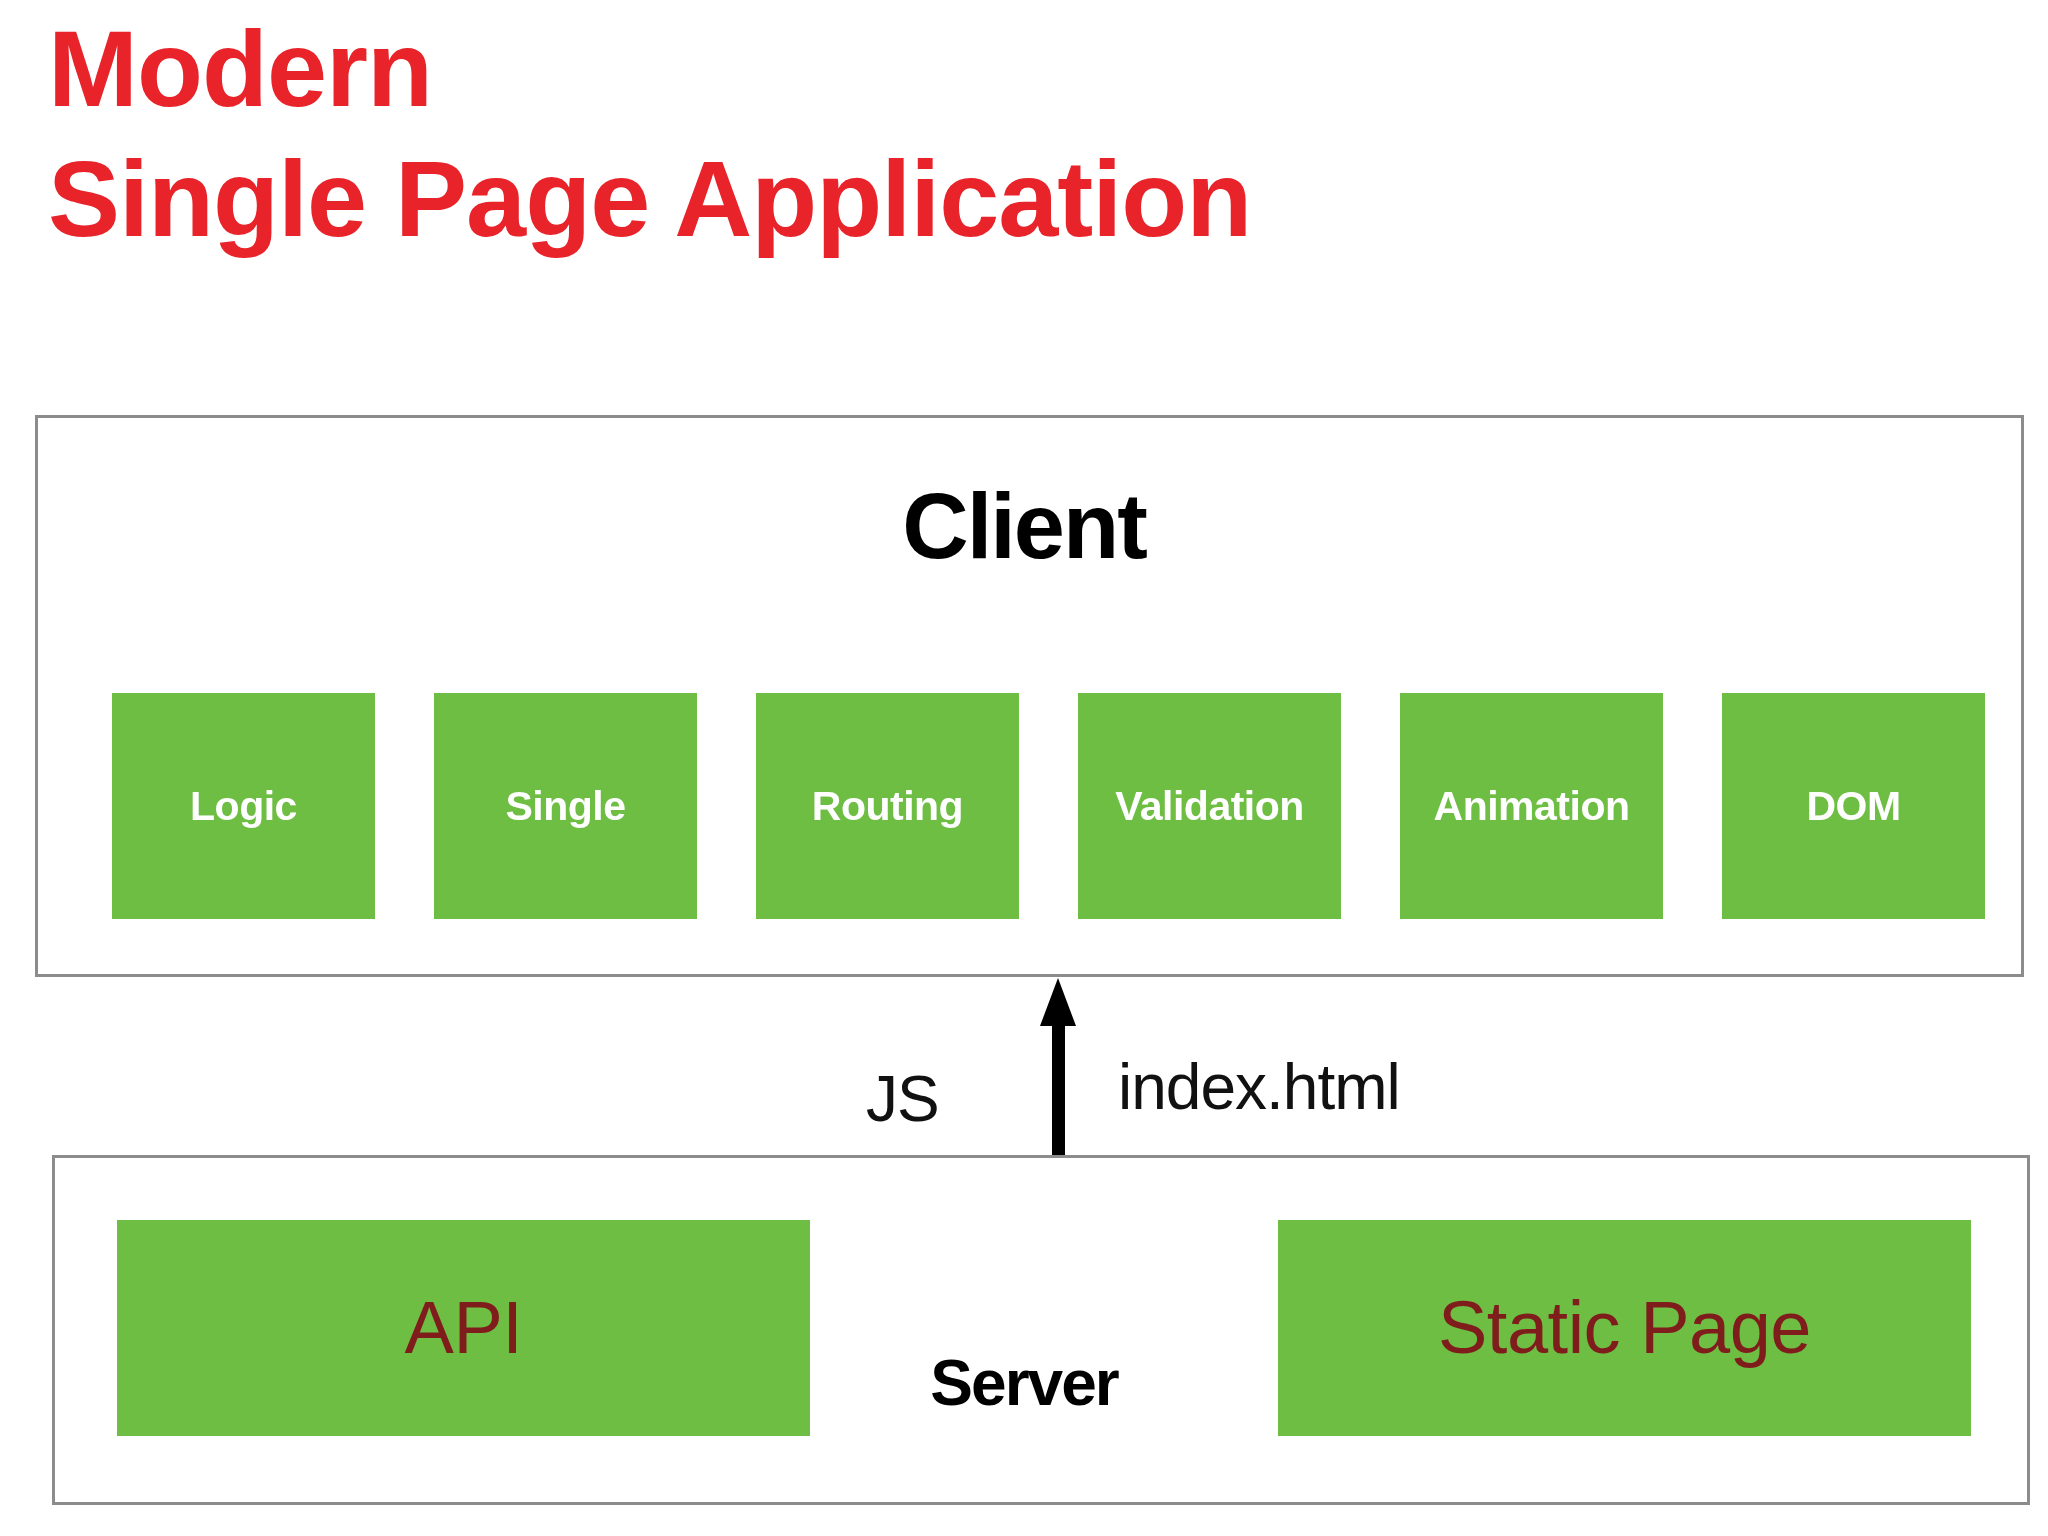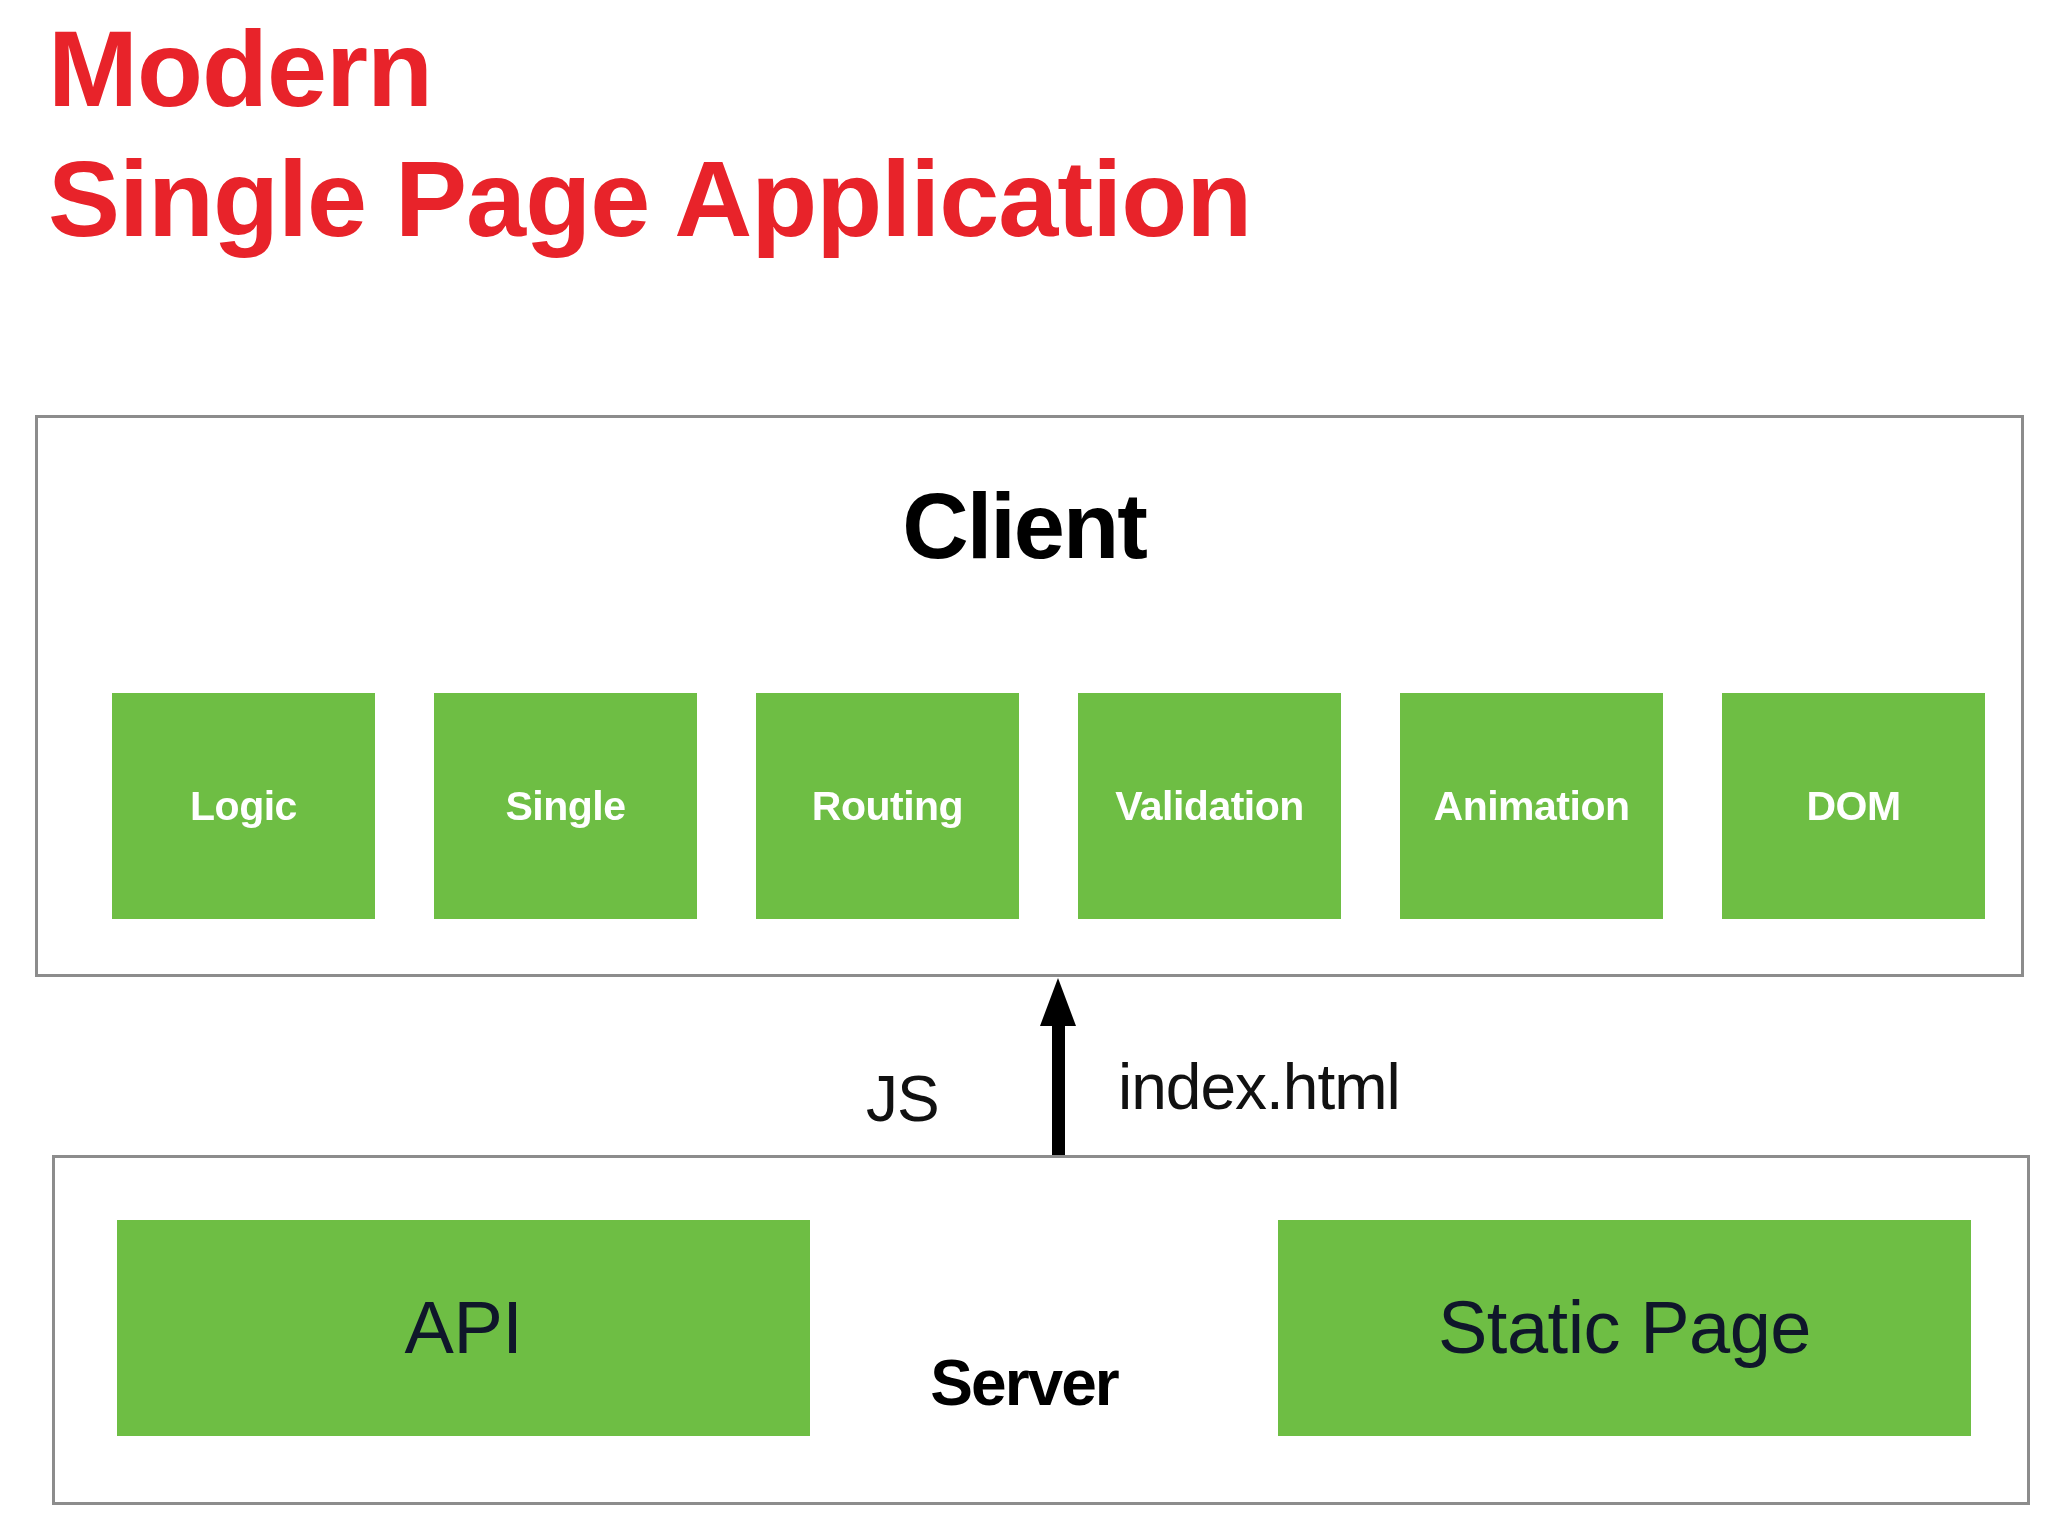--- a/index.html
+++ b/index.html
@@ -179,21 +179,21 @@
     left: 1278px;
     top: 1220px;
     width: 693px;
     height: 216px;
   }
   .server-label {
     font-family: "Liberation Sans", "DejaVu Sans", sans-serif;
     font-weight: 300;
     font-size: 74px;
     line-height: 1;
-    color: #0f172a;
+    color: #7f1d1d;
     white-space: nowrap;
     letter-spacing: -0.5px;
   }
 </style>
 </head>
 <body>
 
 <div id="slide">
 
   <div class="title-block">

